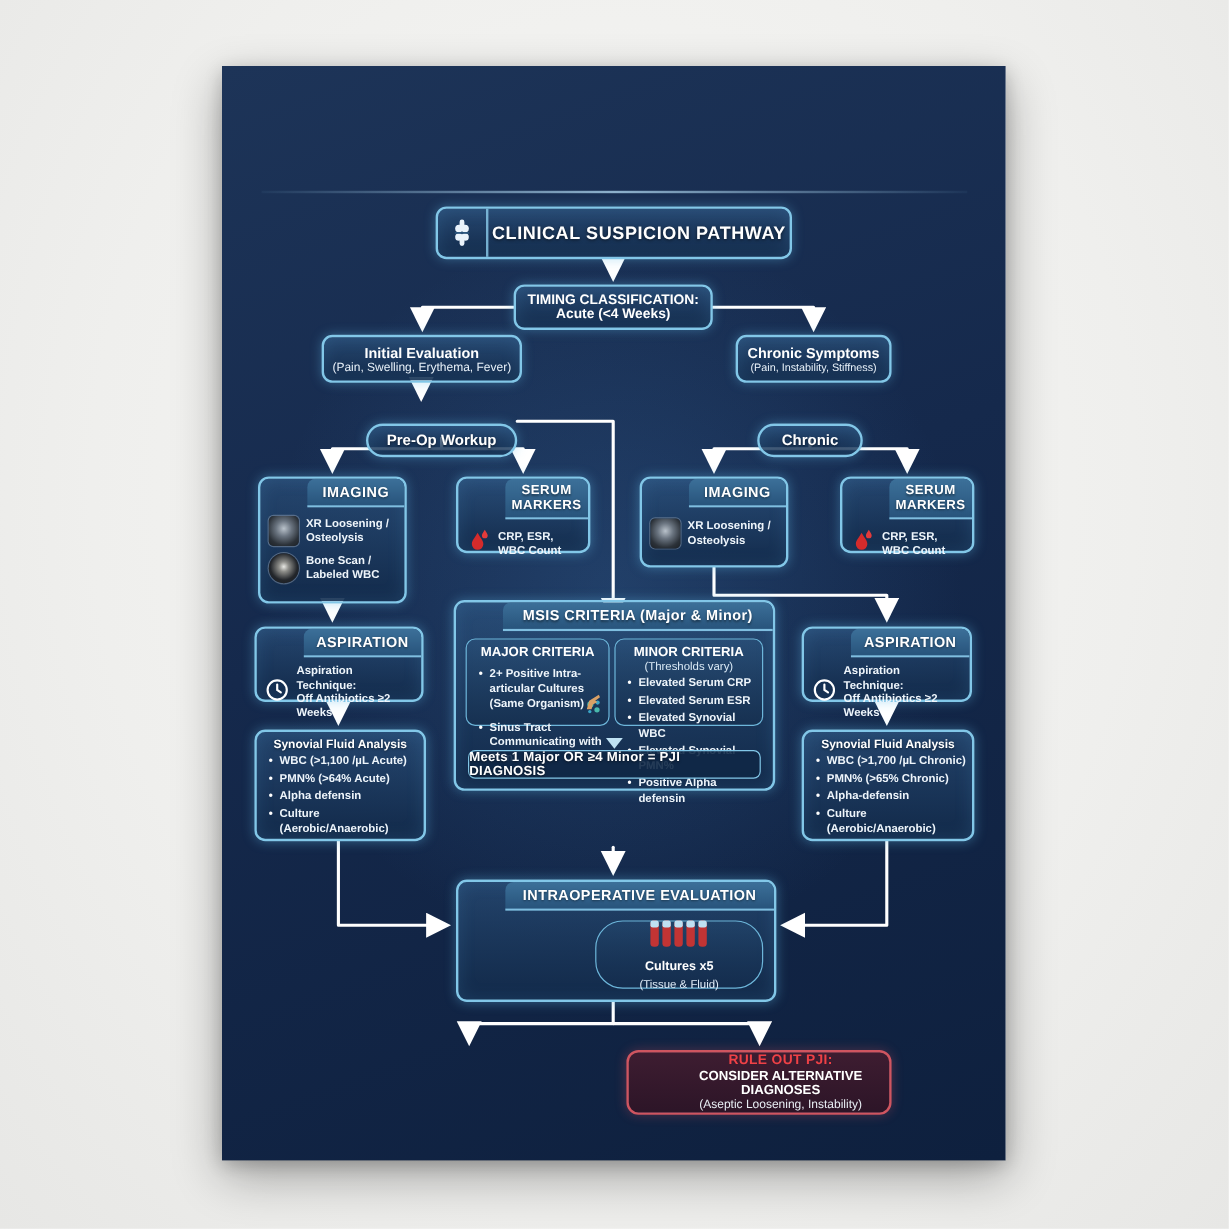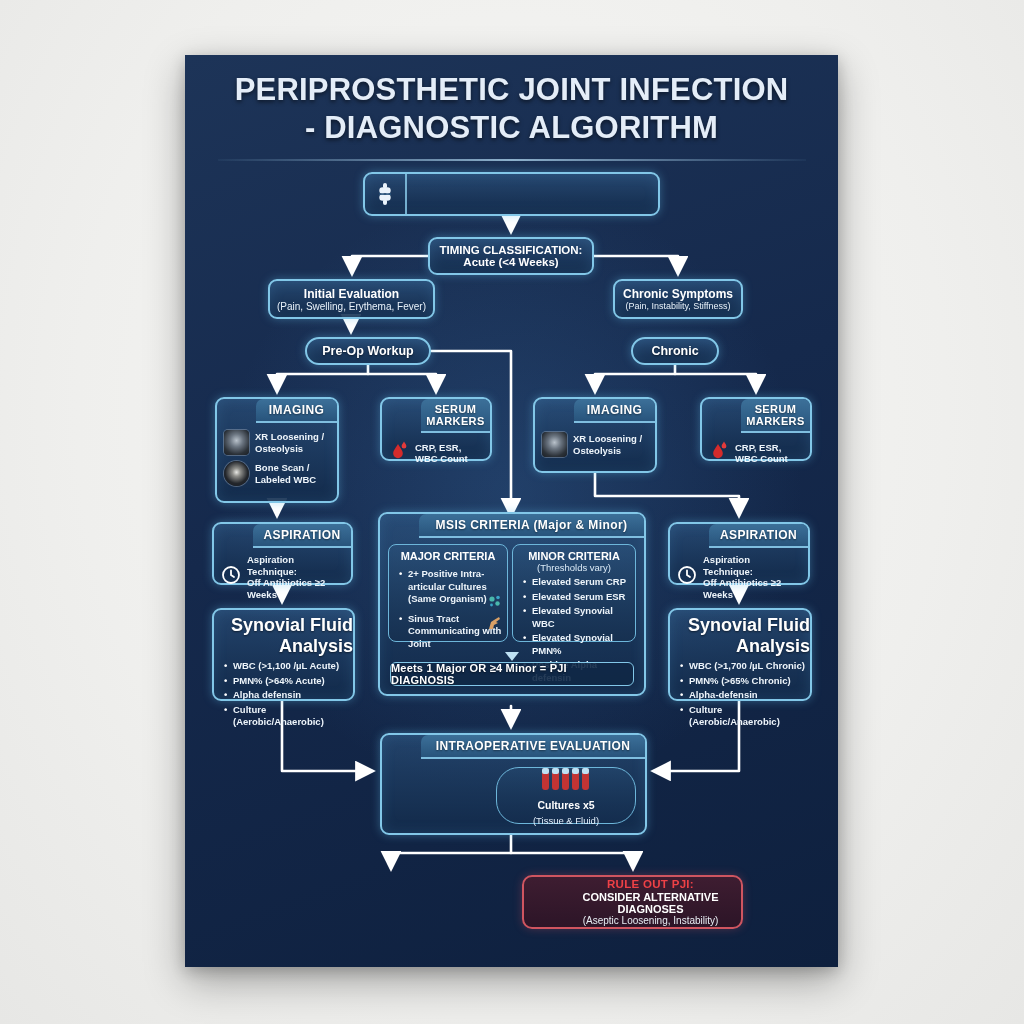--- a/index.html
+++ b/index.html
@@ -25,21 +25,21 @@
     position:absolute;top:104px;left:33px;width:588px;height:2px;
     background:linear-gradient(90deg, rgba(130,199,232,0.05), rgba(180,220,245,0.75) 50%, rgba(130,199,232,0.05));
   }
   .box{
     position:absolute;border:2px solid #82c7e8;border-radius:9px;
     background:linear-gradient(180deg, rgba(52,98,144,0.48), rgba(18,42,74,0.92));
     box-shadow:0 0 10px rgba(100,190,235,0.38), inset 0 0 14px rgba(80,150,200,0.20);
     color:#fff;box-sizing:border-box;
   }
   .pill{border-radius:15px;display:flex;align-items:center;justify-content:center;
-    font-weight:bold;font-size:12.5px;text-shadow:0 1px 2px rgba(0,0,0,0.5);}
+    font-weight:bold;font-size:12.5px;text-shadow:0 1px 2px rgba(0,0,0,0.5);margin-top:16px;}
   .hdr{
     background:linear-gradient(180deg,#3c7099,#28547c);
     border-bottom:2px solid rgba(140,205,236,0.85);
     border-radius:7px 7px 0 0;text-align:center;font-weight:bold;font-size:12px;
     letter-spacing:0.4px;padding:4px 2px;color:#fff;text-shadow:0 1px 2px rgba(0,0,0,0.45);margin-left:39px;
   }
   .csp{display:flex;align-items:center;padding:0;}
   .csp .iconbox{width:40px;height:100%;display:flex;align-items:center;justify-content:center;
     border-right:2px solid rgba(140,205,236,0.8);}
   .csp .lbl{flex:1;text-align:center;font-weight:bold;font-size:15px;letter-spacing:0.5px;
@@ -49,21 +49,21 @@
   .twoline .l2{font-size:10px;color:#e9f2fa;}
   .itemrow{display:flex;align-items:center;gap:6px;padding:3px 7px;}
   .itemrow .txt{font-size:9.5px;font-weight:bold;color:#eef5fb;line-height:11.5px;}
   .thumb{width:25px;height:25px;border-radius:4px;flex:0 0 25px;
     background:radial-gradient(circle at 50% 42%, #b9c2cb 0%, #6a7480 34%, #2b3138 72%, #1c2025 100%);
     box-shadow:0 0 0 1px rgba(255,255,255,0.25);}
   .thumb.scan{background:radial-gradient(circle at 50% 45%, #e8e8e4 0%, #8e8e8a 22%, #23262b 60%, #17191d 100%);border-radius:50%;}
   .bullets{margin:3px 4px 4px 10px;padding:0;list-style:none;}
   .bullets li{font-size:9.5px;font-weight:bold;color:#eef5fb;line-height:12.5px;margin:2px 0;padding-left:9px;position:relative;}
   .bullets li::before{content:"•";position:absolute;left:0;top:0;color:#fff;}
-  .syn-title{text-align:right;font-weight:bold;font-size:18px;margin-top:5px;text-shadow:0 1px 2px rgba(0,0,0,0.5);}
+  .syn-title{text-align:center;font-weight:bold;font-size:10px;margin-top:5px;text-shadow:0 1px 2px rgba(0,0,0,0.5);}
   .panel{
     border:1.5px solid #6db6da;border-radius:8px;
     background:linear-gradient(180deg, rgba(46,88,130,0.45), rgba(22,48,80,0.85));
     box-sizing:border-box;position:relative;
   }
   .panel .ptitle{text-align:center;font-weight:bold;font-size:11px;margin-top:5px;}
   .panel .psub{text-align:center;font-size:9.5px;color:#dcebf7;}
   .rulebar{
     position:absolute;left:10px;right:10px;bottom:8px;height:22px;
     border:1.5px solid #82c7e8;border-radius:6px;
@@ -119,40 +119,37 @@
       <path d="M97,530 L97,546" marker-end="url(#ah)"></path>
       <path d="M554,530 L554,546" marker-end="url(#ah)"></path>
       <path d="M326,651 L326,671" marker-end="url(#ah)"></path>
       <path d="M97,646 L97,716 L187,716" marker-end="url(#ah)"></path>
       <path d="M554,646 L554,716 L469,716" marker-end="url(#ah)"></path>
       <path d="M326,780 L326,798 L206,798 L206,813" marker-end="url(#ah)"></path>
       <path d="M326,798 L448,798 L448,813" marker-end="url(#ah)"></path>
     </g>
   </svg>
 
-  <div class="title">
-    <div>PERIPROSTHETIC JOINT INFECTION</div>
-    <div>- DIAGNOSTIC ALGORITHM</div>
-  </div>
   <div class="sep"></div>
 
   <div class="box csp" style="left:178px;top:117px;width:297px;height:44px;">
     <div class="iconbox">
       <svg width="24" height="24" viewBox="0 0 24 24">
         <g fill="#eaf3fb">
           <rect x="10" y="1" width="4" height="6" rx="2"></rect>
           <circle cx="9.5" cy="8.5" r="3.2"></circle>
             <circle cx="14.5" cy="8.5" r="3.2"></circle>
           <circle cx="9.5" cy="15.5" r="3.2"></circle>
             <circle cx="14.5" cy="15.5" r="3.2"></circle>
           <rect x="10" y="17" width="4" height="6" rx="2"></rect>
         </g>
         <rect x="6" y="11.4" width="12" height="1.4" fill="#2a567e"></rect>
       </svg>
     </div>
+    <div class="lbl">CLINICAL SUSPICION PATHWAY</div>
   </div>
 
   <div class="box twoline" style="left:243px;top:182px;width:166px;height:38px;">
     <div class="l1" style="font-size:11.5px;">TIMING CLASSIFICATION:</div>
     <div class="l1" style="font-size:11.5px;">Acute (&lt;4 Weeks)</div>
   </div>
 
   <div class="box twoline" style="left:83px;top:224px;width:167px;height:40px;">
     <div class="l1">Initial Evaluation</div>
     <div class="l2">(Pain, Swelling, Erythema, Fever)</div>
@@ -224,21 +221,21 @@
           <path d="M10 5.5 L10 10 L13 12" fill="none" stroke="#ffffff" stroke-width="1.8" stroke-linecap="round"></path>
         </svg>
       </span>
       <div class="txt">
         <div>Aspiration Technique:</div>
         <div>Off Antibiotics ≥2 Weeks</div>
       </div>
     </div>
   </div>
 
-  <div class="box" style="left:193px;top:457px;width:268px;height:184px;">
+  <div class="box" style="left:193px;top:445px;width:268px;height:159px;">
     <div class="hdr">MSIS CRITERIA (Major &amp; Minor)</div>
     <div style="position:absolute;left:8px;top:30px;width:120px;bottom:52px;" class="panel">
       <div class="ptitle">MAJOR CRITERIA</div>
       <ul class="bullets" style="margin-top:6px;">
         <li>2+ Positive Intra-articular Cultures (Same Organism)</li>
         <li style="margin-top:7px;">Sinus Tract Communicating with Joint</li>
       </ul>
       <span class="majoricon" style="right:4px;top:48px;">
         <svg width="16" height="16" viewBox="0 0 16 16">
           <circle cx="5" cy="6" r="2.6" fill="#49b8ac"></circle>

